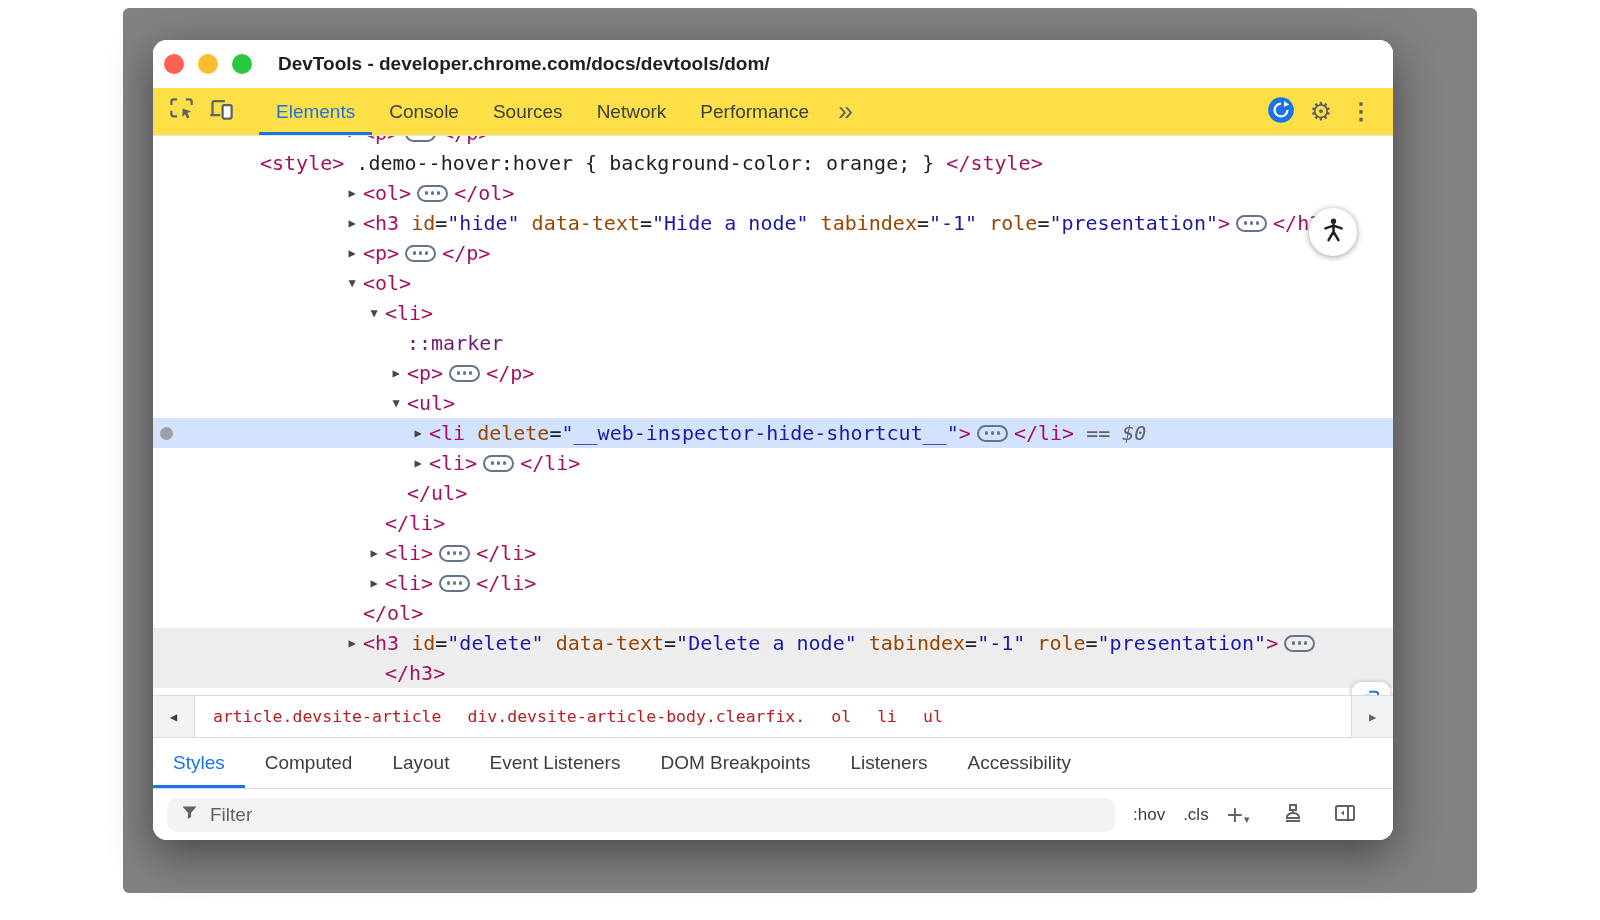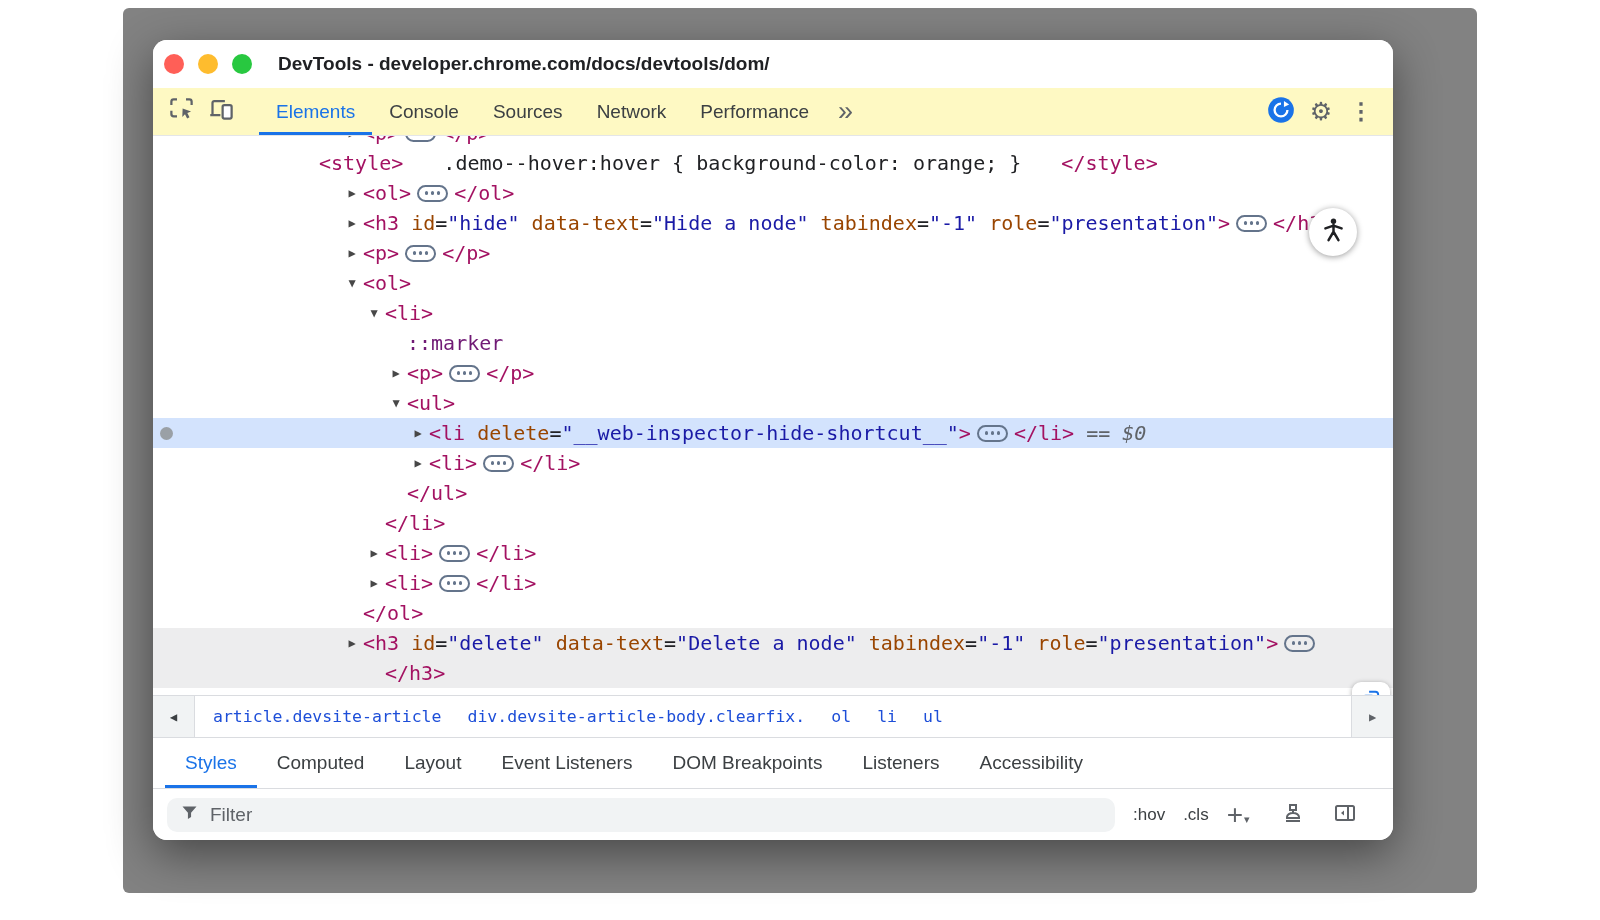--- a/index.html
+++ b/index.html
@@ -6,21 +6,21 @@
   html,body{width:1600px;height:920px;overflow:hidden;background:#fff;font-family:"Liberation Sans",sans-serif}
   .stage{position:absolute;left:123px;top:8px;width:1354px;height:885px;background:#828282;border-radius:6px}
   .window{position:absolute;left:30px;top:32px;width:1240px;height:800px;background:#fff;border-radius:14px;
           box-shadow:0 14px 45px rgba(0,0,0,.45);overflow:hidden}
   
   .titlebar{height:48px;display:flex;align-items:center;padding-left:11px;background:#fff}
   .light{width:20px;height:20px;border-radius:50%;margin-right:14px;flex:0 0 auto}
   .light.red{background:#ff5f57}.light.yellow{background:#febc2e}.light.green{background:#28c840}
   .title{font-size:19px;font-weight:bold;color:#202124;margin-left:12px;white-space:nowrap}
   
-  .toolbar{height:48px;display:flex;align-items:center;border-bottom:1px solid #e4e6e8;padding:0 12px 0 8px;background:#fef9c3}
+  .toolbar{height:48px;display:flex;align-items:center;border-bottom:1px solid #e4e6e8;padding:0 12px 0 8px;background:#fde047}
   .toolbtn{width:40px;height:38px;display:flex;align-items:center;justify-content:center;flex:0 0 auto}
   .tabs{display:flex;height:100%;margin-left:18px}
   .tab{display:flex;align-items:center;padding:0 17px;font-size:19px;color:#3c4043;height:100%;white-space:nowrap}
   .tab.active{color:#1a73e8;box-shadow:inset 0 -3px 0 #1a73e8}
   .more{font-size:27px;color:#5f6368;margin-left:6px;padding:0 6px;line-height:1}
   .tb-spacer{flex:1}
   .gear{font-size:25px;color:#5f6368;line-height:1}
   .kebab{font-size:23px;color:#5f6368;font-weight:bold;line-height:1}
   
   .dom-tree{position:relative;height:559px;overflow:hidden;background:#fff;
@@ -45,24 +45,24 @@
             box-shadow:0 1px 6px rgba(0,0,0,.4);display:flex;align-items:center;justify-content:center;z-index:3}
   .popout-btn{position:absolute;right:3px;top:546px;width:38px;height:36px;border-radius:9px;background:#fff;
             box-shadow:0 1px 5px rgba(0,0,0,.35);display:flex;align-items:center;justify-content:center;z-index:3}
   
   .crumbbar{height:42px;border-top:1px solid #dadce0;display:flex;align-items:stretch;background:#fff;
             font-family:"DejaVu Sans Mono","Liberation Mono",monospace;font-size:16.5px}
   .crumb-nav{width:42px;display:flex;align-items:center;justify-content:center;background:#f1f3f4;color:#3c4043;font-size:12px;flex:0 0 auto}
   .crumb-nav.left{border-right:1px solid #dadce0}
   .crumb-nav.right{border-left:1px solid #dadce0;color:#5f6368}
   .crumb-list{flex:1;display:flex;align-items:stretch;gap:26px;padding-left:18px;overflow:hidden}
-  .crumb{display:flex;align-items:center;color:#1d4ed8;white-space:pre}
+  .crumb{display:flex;align-items:center;color:#b91c1c;white-space:pre}
   .crumb.active{background:#d3e3fd;flex:1;padding:0 12px}
   
-  .side-tabs{height:51px;border-top:1px solid #dadce0;display:flex;align-items:stretch;background:#fff;padding-left:12px}
+  .side-tabs{height:51px;border-top:1px solid #dadce0;display:flex;align-items:stretch;background:#fff;padding-left:0}
   .sidetab{display:flex;align-items:center;padding:0 20px;font-size:19px;color:#3c4043;white-space:nowrap}
   .sidetab.active{color:#1a73e8;box-shadow:inset 0 -3px 0 #1a73e8}
   
   .filterbar{height:52px;border-top:1px solid #dadce0;display:flex;align-items:center;background:#fff;padding:0 14px;gap:18px}
   .filter-pill{flex:1;max-width:948px;height:34px;background:#f1f3f4;border-radius:10px;display:flex;align-items:center;gap:10px;padding:0 12px}
   .filter-ph{font-size:19px;color:#5f6368}
   .pseudo-btn{font-size:17px;color:#3c4043;white-space:nowrap}
   .plus-btn{display:flex;align-items:flex-end;color:#5f6368}
   .plus-glyph{font-size:28px;line-height:22px}
   .caret{font-size:11px;margin-left:1px}
@@ -142,21 +142,21 @@
             <path d="M16.3 12.3 L19 15.5 L21.7 12.3 Z" fill="#1a73e8" stroke="none"></path>
           </svg>
         </span>
       </div>
     <div class="row clip-top" style="padding-left: 188px;">
           <span class="arrow">▶</span>
           <span class="s-tag">&lt;p&gt;</span>
           <span class="pill"></span>
           <span class="s-tag">&lt;/p&gt;</span>
         </div>
-        <div class="row" style="padding-left: 116px; gap: 28px;">
+        <div class="row" style="padding-left: 85px;">
           <span class="arrow"></span>
           <span class="s-tag">&lt;style&gt;</span>
           <span class="s-base"> .demo--hover:hover { background-color: orange; } </span>
           <span class="s-tag">&lt;/style&gt;</span>
         </div>
         <div class="row" style="padding-left: 188px;">
           <span class="arrow">▶</span>
           <span class="s-tag">&lt;ol&gt;</span>
           <span class="pill"><i></i><i></i><i></i></span>
           <span class="s-tag">&lt;/ol&gt;</span>

